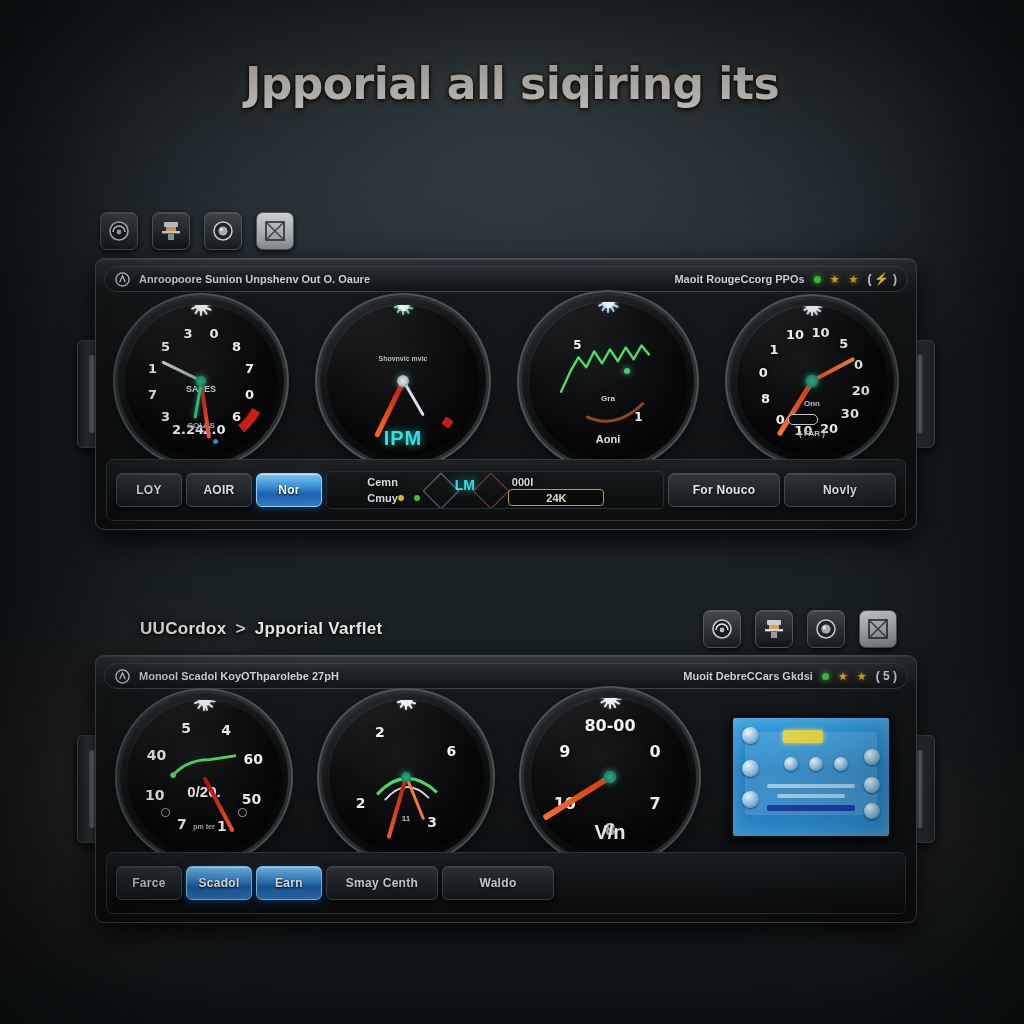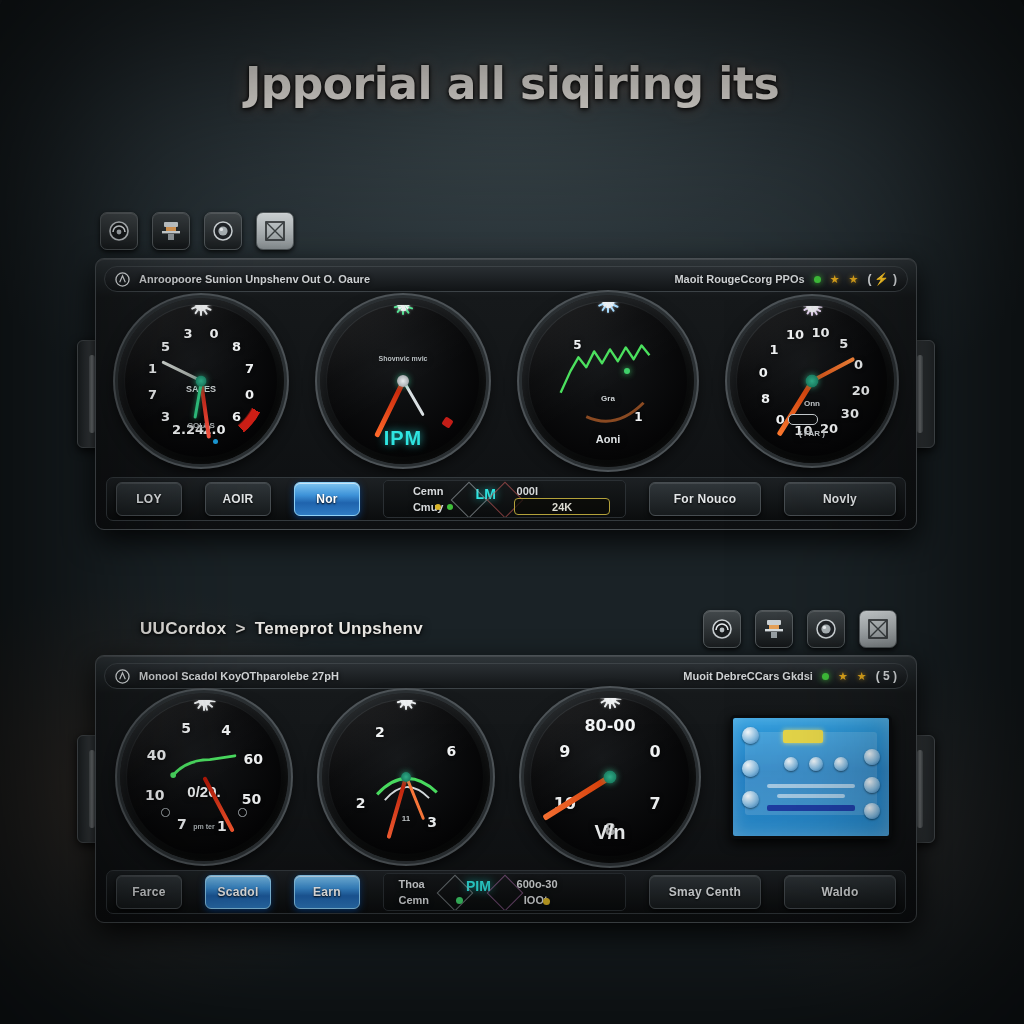--- a/index.html
+++ b/index.html
@@ -136,25 +136,25 @@
               background:rgba(255,255,255,.14); border-radius:3px; filter:blur(.6px);}
   .lcd .lpill{ position:absolute; left:32%; top:10%; width:26%; height:11%;
                background:#e8d84a; border-radius:2px; box-shadow:0 0 5px rgba(255,240,120,.8);}
   .licon{ position:absolute; border-radius:50%;
           background:radial-gradient(circle at 35% 30%, #f2f7fa, #7fb6dc 60%, #2c6fa8);
           box-shadow:0 1px 2px rgba(0,0,0,.5); }
   .ltext{ position:absolute; left:22%; width:56%; height:4px; border-radius:2px; background:rgba(255,255,255,.55); filter:blur(.5px);}
 
   
   .fbar{
-    position:absolute; left:10px; right:10px; bottom:8px; height:44px;
+    position:absolute; left:10px; right:10px; bottom:8px; height:62px;
     border-radius:7px;
     background:linear-gradient(180deg,#1d2124,#0b0d0e);
     border:1px solid #343a3e;
-    display:flex; align-items:center; gap:23px; padding:2px 9px; overflow:hidden;
+    display:flex; align-items:center; gap:4px; padding:2px 9px; overflow:hidden;
   }
   .btn{
     height:34px; min-width:66px; border-radius:6px; display:flex;align-items:center;justify-content:center;
     font-size:12px;font-weight:bold;color:#e4e7e9; letter-spacing:.3px;
     background:linear-gradient(180deg,#30363a,#171b1d);
     border:1px solid #474d51; box-shadow:inset 0 1px 0 rgba(255,255,255,.10), 0 2px 5px rgba(0,0,0,.7);
     text-shadow:0 1px 2px #000; filter:blur(.35px); padding:0 10px; white-space:nowrap;
   }
   .btn.blue{
     background:linear-gradient(180deg,#7ec4f0 0%,#3d92d8 38%,#1f63ad 62%,#2f7cc4 100%);
@@ -867,21 +867,21 @@
       <div class="btn wide">For Nouco</div>
       <div class="btn wide">Novly</div>
     </div>
   </div>
 </div>
 
 <div class="crumbrow" style="left:100px;right:105px;top:604px;height:50px;">
   <div class="crumb">
     <span>UUCordox</span>
     <span class="sep">&gt;</span>
-    <span>Temeprot Unpshenv</span>
+    <span>Jpporial Varflet</span>
   </div>
   <div class="toolicons">
     <div class="ticon">
       <svg width="26" height="26" viewBox="0 0 26 26">
           <circle cx="13" cy="13" r="9" fill="#1a1d1f" stroke="#c8ced1" stroke-width="1.6"></circle>
           <path d="M7 14a6 6 0 0 1 12 0" fill="none" stroke="#e6ebee" stroke-width="1.6"></path>
           <circle cx="13" cy="14" r="2.4" fill="#b9c0c4"></circle>
         </svg>
     </div>
     <div class="ticon" style="background:linear-gradient(180deg,#3a4043,#15181a);">
@@ -1399,30 +1399,19 @@
         <div class="ltext" style="top:56%;"></div>
         <div class="ltext" style="top:64%;width:44%;left:28%;"></div>
         <div class="ltext" style="top:74%;background:#1f3fa8;height:6px;"></div>
       </div>
     </div>
 
     <div class="fbar">
       <div class="btn">Farce</div>
       <div class="btn blue">Scadol</div>
       <div class="btn blue">Earn</div>
-      <div class="fcenter">
-        <span class="fc-txt" style="left:6%;top:4px;">Thoa</span>
-        <span class="fc-txt" style="left:6%;bottom:4px;">Cemn</span>
-        <span class="fc-txt cyan" style="left:34%;top:4px;font-size:14px;">PIM</span>
-        <span class="fc-txt" style="left:55%;top:4px;">600o-30</span>
-        <span class="fc-txt" style="left:58%;bottom:4px;">IOOt</span>
-        <span class="diamond" style="left:24%;top:6px;"></span>
-        <span class="diamond" style="left:45%;top:6px;border-color:rgba(190,120,190,.55);"></span>
-        <span class="minidot" style="width:7px;height:7px;background:#3fd06a;left:30%;bottom:6px;"></span>
-        <span class="minidot" style="width:7px;height:7px;background:#d8b327;left:66%;bottom:5px;"></span>
-      </div>
       <div class="btn wide">Smay Centh</div>
       <div class="btn wide">Waldo</div>
     </div>
   </div>
 </div>
 
 <div class="vig"></div>
 
 </body></html>

